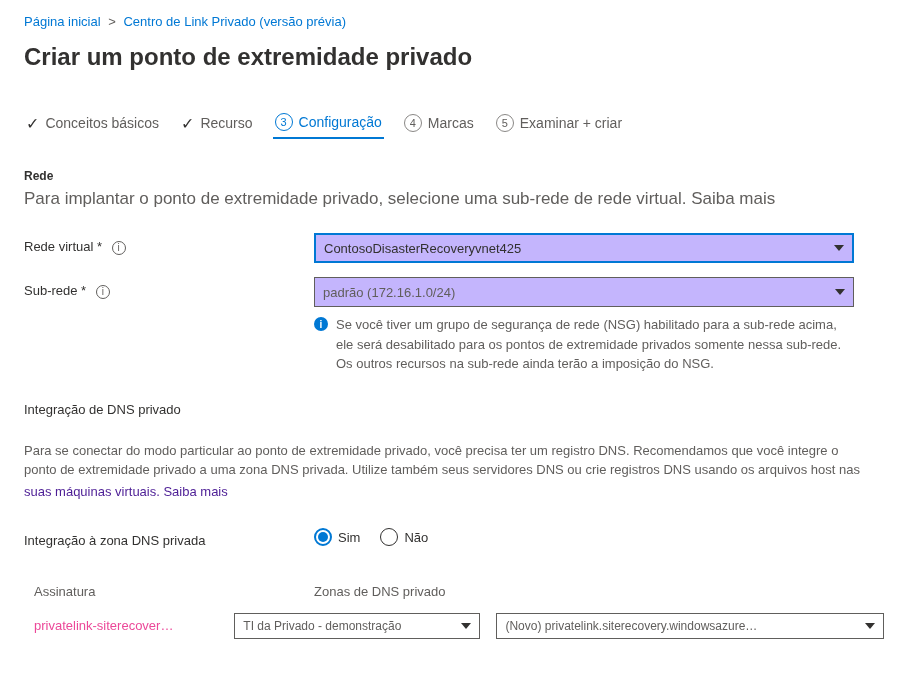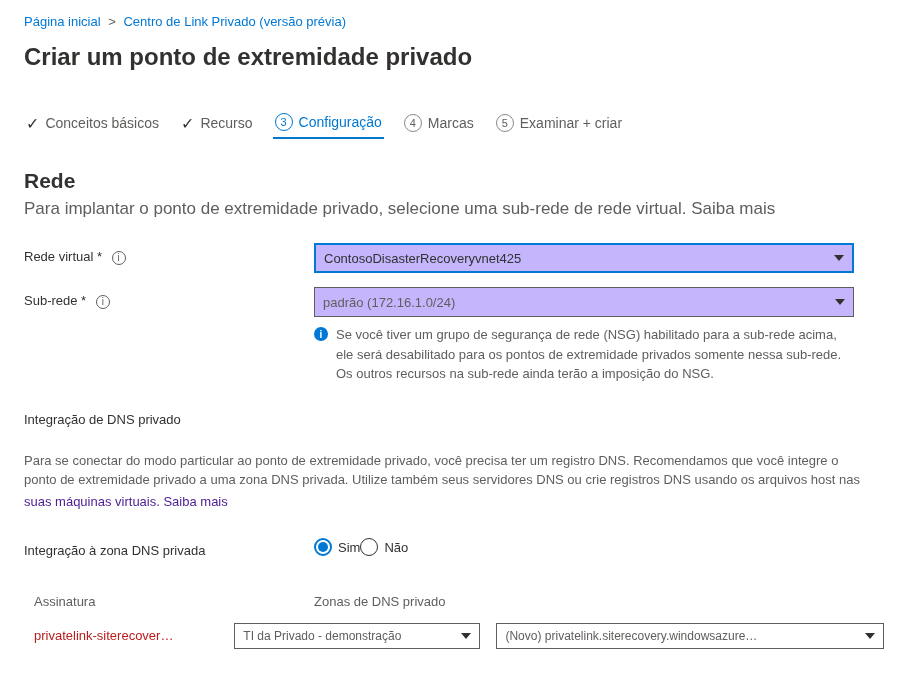--- a/index.html
+++ b/index.html
@@ -21,21 +21,21 @@
     .tab { display: flex; align-items: center; gap: 6px; padding: 6px 2px; color: #605e5c; cursor: pointer; font-size: 14px; }
     .tab .num-circle {
       width: 18px; height: 18px; border-radius: 50%; border: 1px solid #8a8886;
       display: inline-flex; align-items: center; justify-content: center;
       font-size: 11px; color: #605e5c;
     }
     .tab.done .check { font-size: 16px; color: #323130; }
     .tab.active { color: #0078d4; border-bottom: 2px solid #0078d4; }
     .tab.active .num-circle { border-color: #0078d4; color: #0078d4; }
 
-    h2 { font-size: 21px; font-weight: 600; margin-bottom: 6px; }
+    h2 { font-size: 12px; font-weight: 600; margin-bottom: 6px; }
     .section-desc { color: #605e5c; font-size: 17px; margin-bottom: 24px; }
     .info-icon-inline {
       display: inline-flex; align-items: center; justify-content: center;
       width: 14px; height: 14px; border: 1px solid #605e5c; border-radius: 50%;
       font-size: 10px; color: #605e5c; font-style: normal; margin-left: 6px;
     }
 
     .form-row { display: flex; align-items: flex-start; margin-bottom: 14px; }
     .form-label { width: 290px; padding-top: 6px; font-size: 13px; color: #323130; }
     .form-control { flex: 1; }
@@ -63,38 +63,38 @@
       width: 14px; height: 14px; border-radius: 50%; background: #0078d4; color: #fff;
       display: inline-flex; align-items: center; justify-content: center;
       font-size: 10px; font-weight: bold; flex-shrink: 0; margin-top: 2px;
     }
 
     .subsection-title { font-size: 13px; color: #323130; margin-top: 28px; margin-bottom: 24px; }
     .dns-desc { color: #605e5c; font-size: 13px; line-height: 1.5; margin-bottom: 4px; }
     .dns-link { color: #4c1d95; font-size: 13px; margin-bottom: 28px; display: block; }
 
     .radio-row { display: flex; align-items: center; }
-    .radio-group { display: flex; align-items: center; }
+    .radio-group { display: flex; align-items: center; gap: 20px; }
     .radio-option { display: flex; align-items: center; gap: 6px; cursor: pointer; }
     .radio-circle {
       width: 18px; height: 18px; border: 1px solid #323130; border-radius: 50%;
       display: flex; align-items: center; justify-content: center;
     }
     .radio-option.selected .radio-circle { border: 2px solid #0078d4; }
     .radio-option.selected .radio-dot {
       width: 10px; height: 10px; background: #0078d4; border-radius: 50%;
     }
 
     .dns-table { margin-top: 28px; width: 100%; margin-left: 10px; }
     .dns-table-header { display: flex; font-size: 13px; color: #605e5c; padding: 8px 0; }
     .dns-col-name { width: 212px; }
     .dns-col-sub { width: 280px; }
     .dns-col-zone { flex: 1; }
     .dns-table-row { display: flex; align-items: center; padding: 6px 0; }
-    .dns-table-row .dns-col-name { color: #b91c1c; overflow: hidden; text-overflow: ellipsis; white-space: nowrap; padding-right: 8px;}
+    .dns-table-row .dns-col-name { color: #ec4899; overflow: hidden; text-overflow: ellipsis; white-space: nowrap; padding-right: 8px;}
     .small-select {
       border: 1px solid #605e5c; height: 26px;
       display: flex; align-items: center; justify-content: space-between;
       padding: 0 8px; font-size: 12px; background: #fff; cursor: pointer;
       color: #605e5c;
     }
     .small-select.sub { width: 260px; margin-right: 16px; }
     .small-select.zone { width: 410px; }
   </style>
 </head>

